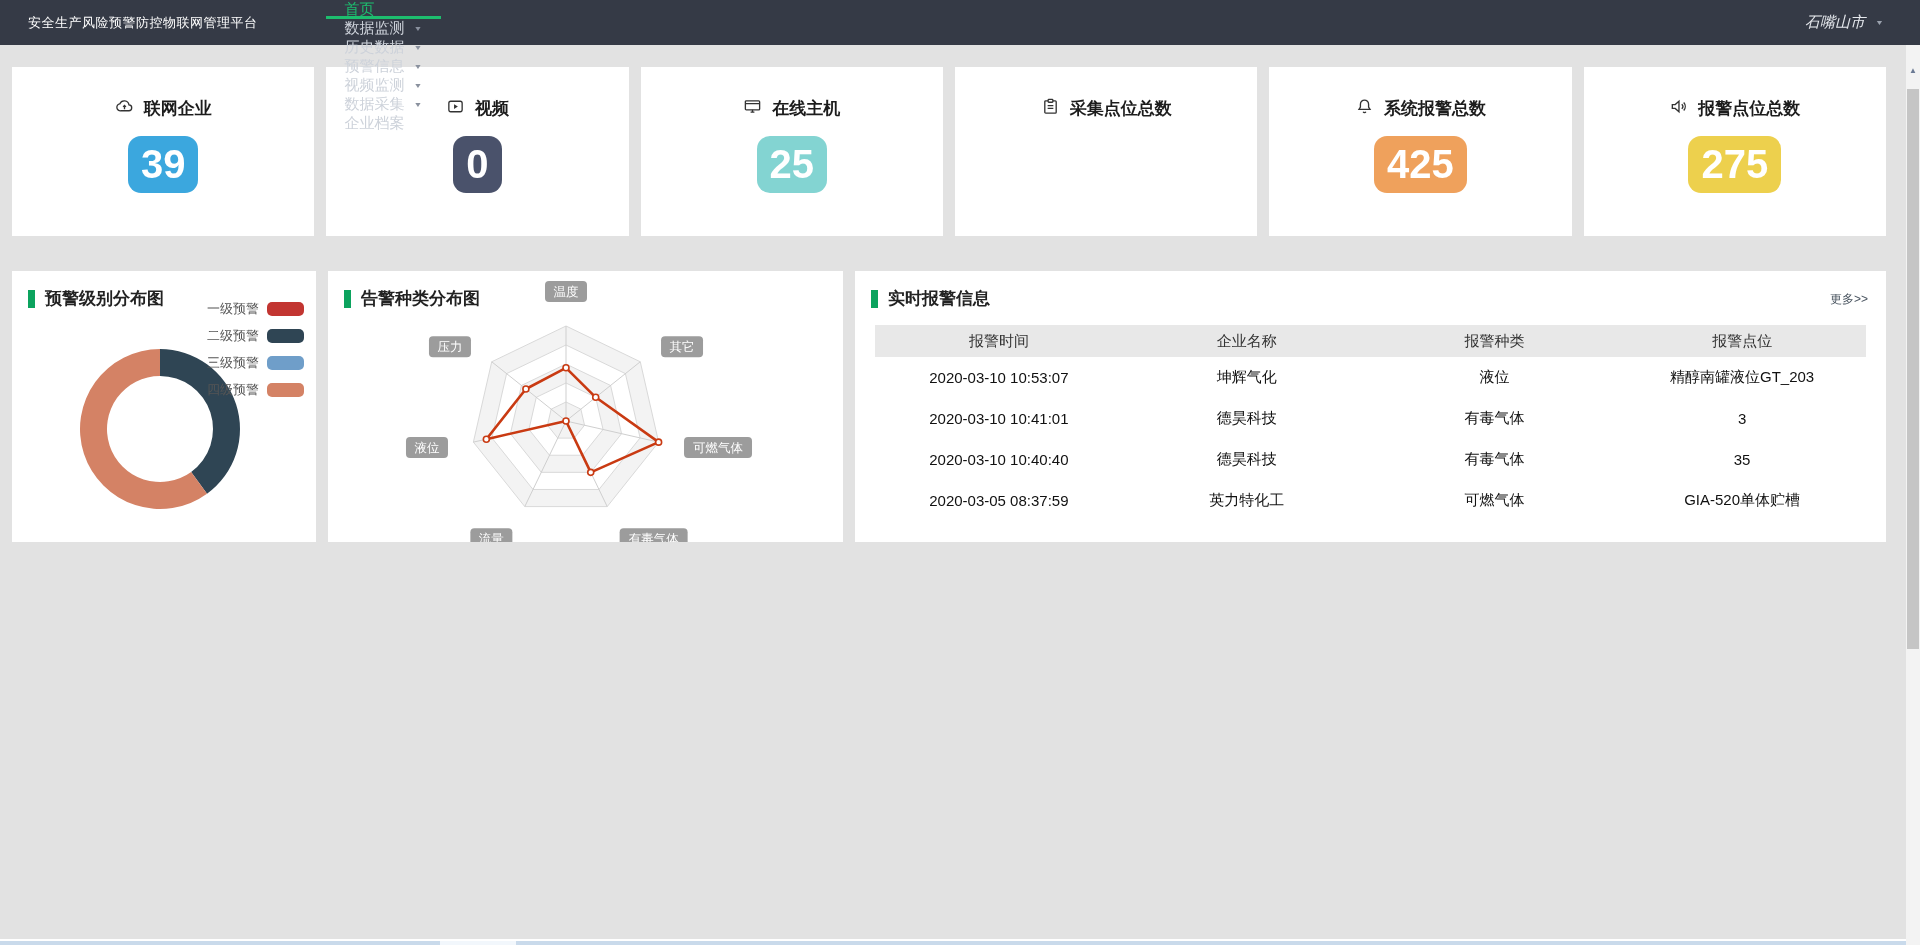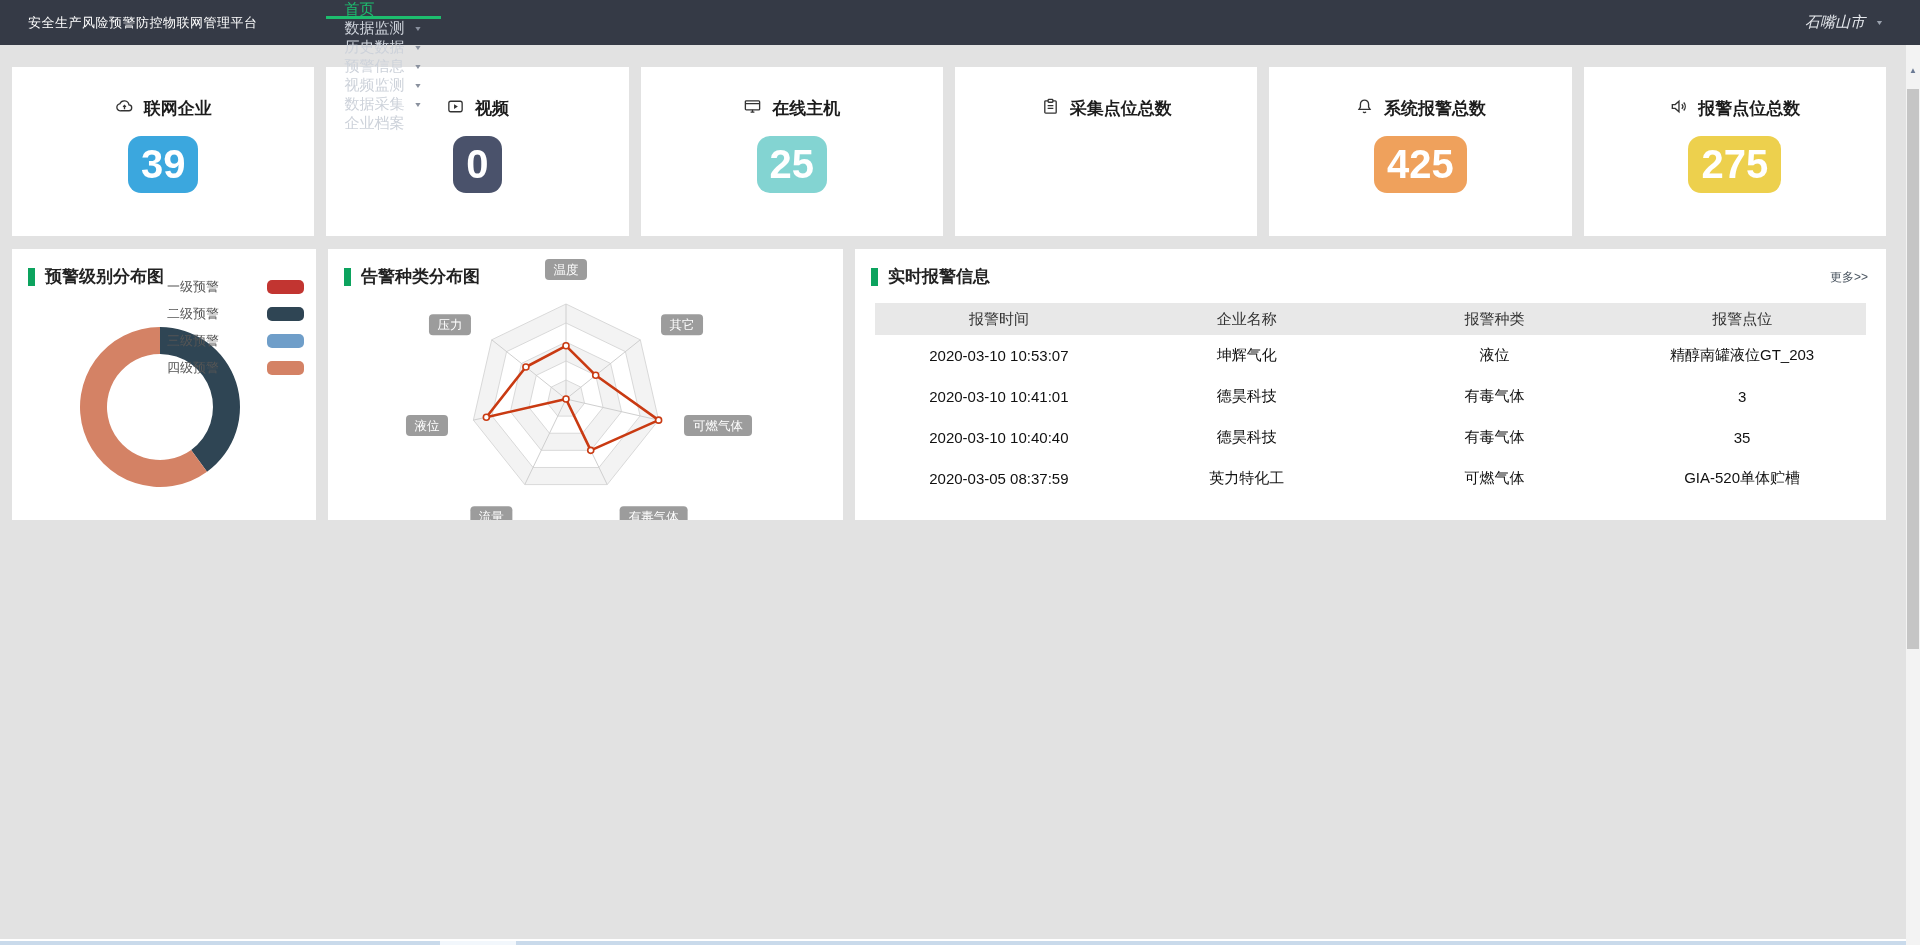--- a/index.html
+++ b/index.html
@@ -13,21 +13,21 @@
   .nav-item { display:flex; align-items:center; height:45px; padding:0 25px; font-size:15px; color:#cdd2da; cursor:pointer; position:relative; }
   .nav-item .caret { font-size:9px; color:#8a919e; margin-left:9px; transform:scaleY(.8); }
   .nav-item.active { color:#1dbd6e; }
   .nav-item.active::after { content:""; position:absolute; left:6px; right:6px; bottom:0; height:3px; background:#1dbd6e; }
   .nav-region { margin-left:auto; margin-right:36px; display:flex; align-items:center; font-size:15px; color:#e6e9ee; cursor:pointer;font-style:italic; }
   .nav-region .caret { font-size:9px; color:#9aa1ad; margin-left:10px; transform:scaleY(.8); }
 
   
   .content { width:1874px; margin:22px 0 0 12px; }
   .stats-row { display:flex; gap:12px; height:169px; }
-  .row2 { display:flex; gap:12px; height:271px; margin-top:13px; }
+  .row2 { display:flex; gap:12px; height:271px; margin-top:35px; }
   .row3 { display:flex; gap:20px; height:361px; margin-top:26px; }
   .card { background:#fff; position:relative; overflow:hidden; }
 
   
   .stat-card { flex:1; background:#fff; text-align:center; }
   .stat-head { margin-top:30px; display:flex; align-items:center; justify-content:center; gap:10px; }
   .stat-head svg { width:19px; height:19px; }
   .stat-label { font-size:17px; font-weight:bold; color:#1c1c1c; }
   .stat-badge { display:inline-block; margin-top:16px; min-width:32px; padding:0 13px; height:57px; line-height:57px; border-radius:13px; color:#fff; font-size:40px; font-weight:bold; }
 
@@ -36,21 +36,21 @@
   .title-marker { width:7px; height:18px; background:#0ca35e; }
   .card-title span.txt { font-size:17px; font-weight:bold; color:#222; }
 
   .donut-card { width:304px; }
   .radar-card { width:515px; }
   .table-card { flex:1; }
   .chart-svg { position:absolute; left:0; top:0; }
 
   
   .donut-legend { position:absolute; top:24px; right:12px; z-index:4; }
-  .legend-item { display:flex; align-items:center; justify-content:center; height:27px; cursor:pointer;gap:40px; }
+  .legend-item { display:flex; align-items:center; justify-content:center; height:27px; cursor:pointer; }
   .legend-label { font-size:13px; color:#555; margin-right:8px; }
   .legend-swatch { width:37px; height:14px; border-radius:5px; }
 
   
   .more-link { position:absolute; top:20px; right:18px; font-size:12px; color:#4a5560; cursor:pointer; z-index:4; }
   .rt-table { position:absolute; left:20px; right:20px; top:54px; border-collapse:collapse; width:calc(100% - 40px); table-layout:fixed; }
   .rt-table th { background:#e8e8e8; height:32px; font-size:15px; font-weight:normal; color:#333; }
   .rt-table td { height:41px; text-align:center; font-size:15px; color:#111; }
 
   

